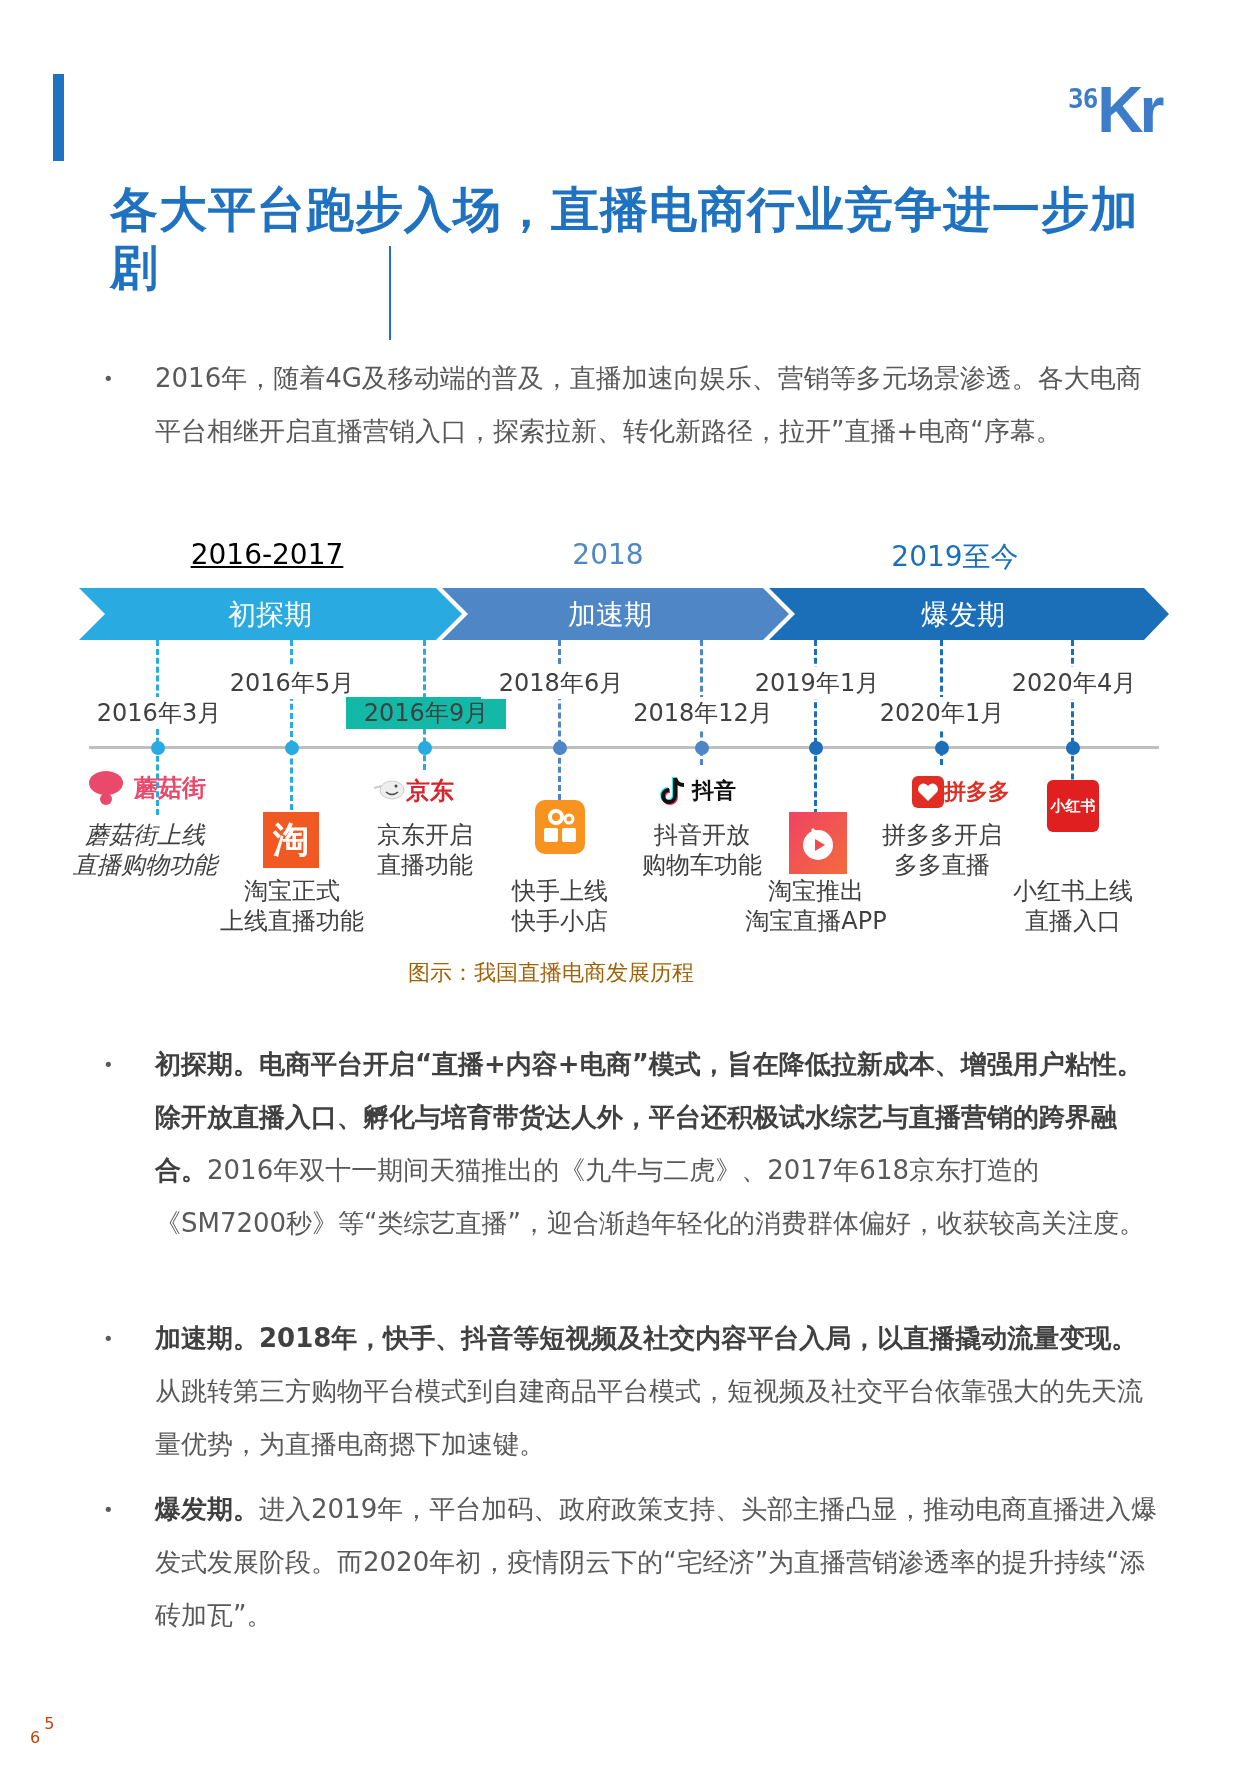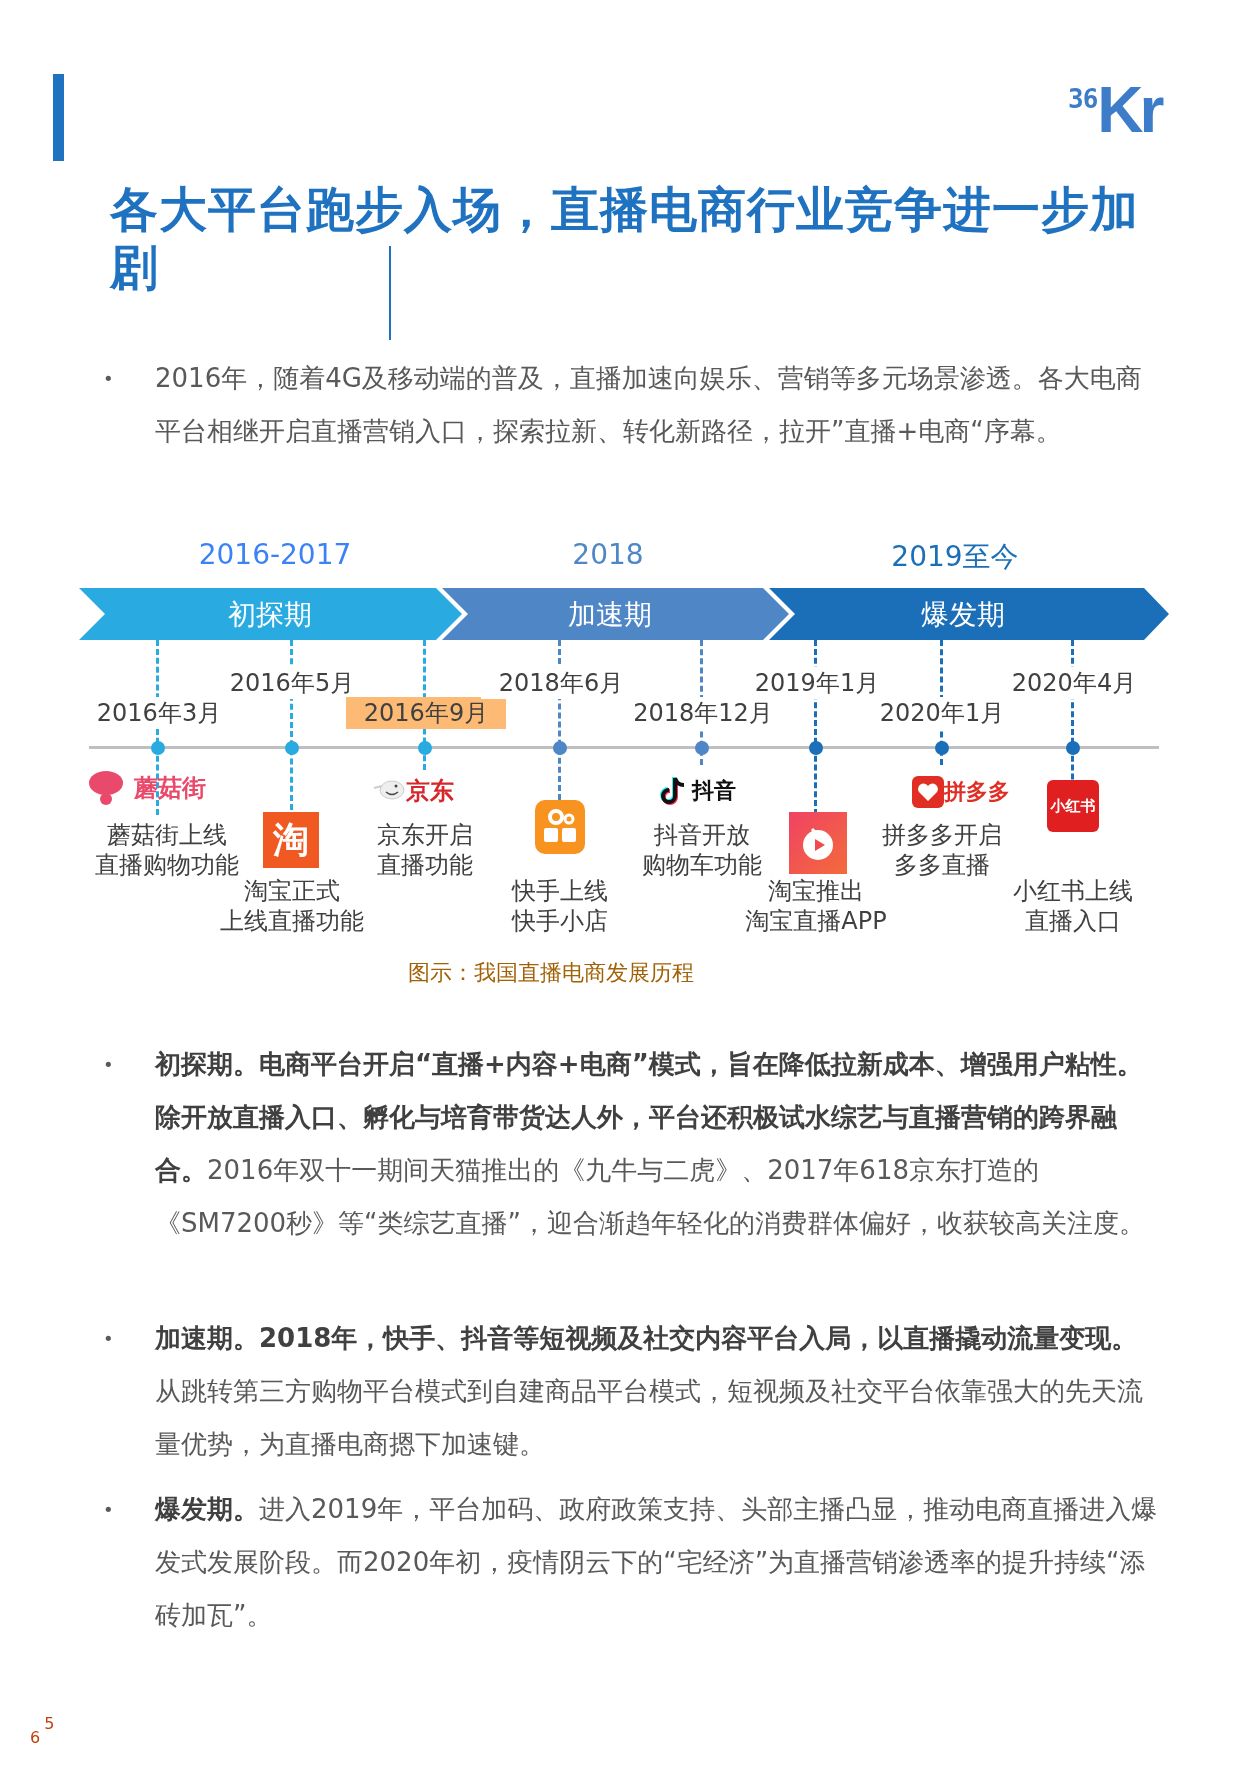--- a/index.html
+++ b/index.html
@@ -49,21 +49,21 @@
 
 <h1 class="title">各大平台跑步入场，直播电商行业竞争进一步加剧</h1>
 <div class="title-divider"></div>
 
 <div class="bullet-block" style="top:352px;">
   <span class="dot">•</span>
   <div class="text">2016年，随着4G及移动端的普及，直播加速向娱乐、营销等多元场景渗透。各大电商平台相继开启直播营销入口，探索拉新、转化新路径，拉开”直播+电商“序幕。</div>
 </div>
 
 <div>
-  <div class="period-year" style="left:145px; color:#3b82f6;">2016-2017</div>
+  <div class="period-year" style="left:137px; color:#000000;text-decoration:underline;">2016-2017</div>
   <div class="period-year" style="left:478px; color:#4f86c6;">2018</div>
   <div class="period-year" style="left:825px; color:#1a6fb8;">2019至今</div>
 
   <svg class="arrows" viewBox="0 0 1090 52">
     <polygon points="0,0 357,0 383,26 357,52 0,52 26,26" fill="#29abe2"></polygon>
     <polygon points="363,0 684,0 710,26 684,52 363,52 389,26" fill="#4f86c6"></polygon>
     <polygon points="690,0 1065,0 1090,26 1065,52 690,52 716,26" fill="#1a6fb8"></polygon>
   </svg>
   <div class="arrow-label" style="left:170px;">初探期</div>
   <div class="arrow-label" style="left:510px;">加速期</div>
@@ -74,38 +74,38 @@
   <div class="vline" style="left:156px; top:640px; height:175px; border-color:#29abe2;"></div>
   <div class="date" style="left:79px; top:697px; background:#fff;">2016年3月</div>
   <div class="node" style="left:151px; top:741px; background:#29abe2;"></div>
   <div class="brand" style="left:88px; top:770px;">
     <svg width="36" height="36" viewBox="0 0 36 36">
       <ellipse cx="18" cy="13" rx="17" ry="12" fill="#e94a6b"></ellipse>
       <circle cx="18" cy="29" r="6" fill="#e94a6b"></circle>
     </svg>
     <span style="color:#e94a6b; font-weight:bold; font-size:24px; margin-left:10px;">蘑菇街</span>
   </div>
-  <div class="desc" style="left:77px; top:820px;">
+  <div class="desc" style="left:55px; top:820px;font-style:italic;">
     <div>蘑菇街上线</div>
     <div>直播购物功能</div>
   </div>
 
   <div class="vline" style="left:290px; top:640px; height:170px; border-color:#29abe2;"></div>
   <div class="date" style="left:212px; top:667px; background:#fff;">2016年5月</div>
   <div class="node" style="left:285px; top:741px; background:#29abe2;"></div>
   <div class="sq" style="position:absolute; left:263px; top:812px; width:56px; height:56px; background:#f05a22; border-radius:0; font-size:36px;">
     <span>淘</span>
   </div>
   <div class="desc" style="left:202px; top:876px;">
     <div>淘宝正式</div>
     <div>上线直播功能</div>
   </div>
 
   <div class="vline" style="left:423px; top:640px; height:130px; border-color:#29abe2;"></div>
-  <div class="date" style="left:346px; top:697px; background:#fdba74;">2016年9月</div>
+  <div class="date" style="left:346px; top:697px; background:#14b8a6;">2016年9月</div>
   <div class="node" style="left:418px; top:741px; background:#29abe2;"></div>
   <div class="brand" style="left:372px; top:775px;">
     <svg width="34" height="30" viewBox="0 0 34 30">
       <ellipse cx="20" cy="14" rx="12" ry="9" fill="#eeeeee" stroke="#cccccc"></ellipse>
       <path d="M14 16 q6 5 12 0" stroke="#444" fill="none" stroke-width="1.5"></path>
       <circle cx="24" cy="10" r="1.5" fill="#444"></circle>
       <path d="M2 12 l8 -2" stroke="#ccc" stroke-width="2"></path>
     </svg>
     <span style="color:#d7262b; font-weight:bold; font-size:24px;">京东</span>
   </div>

